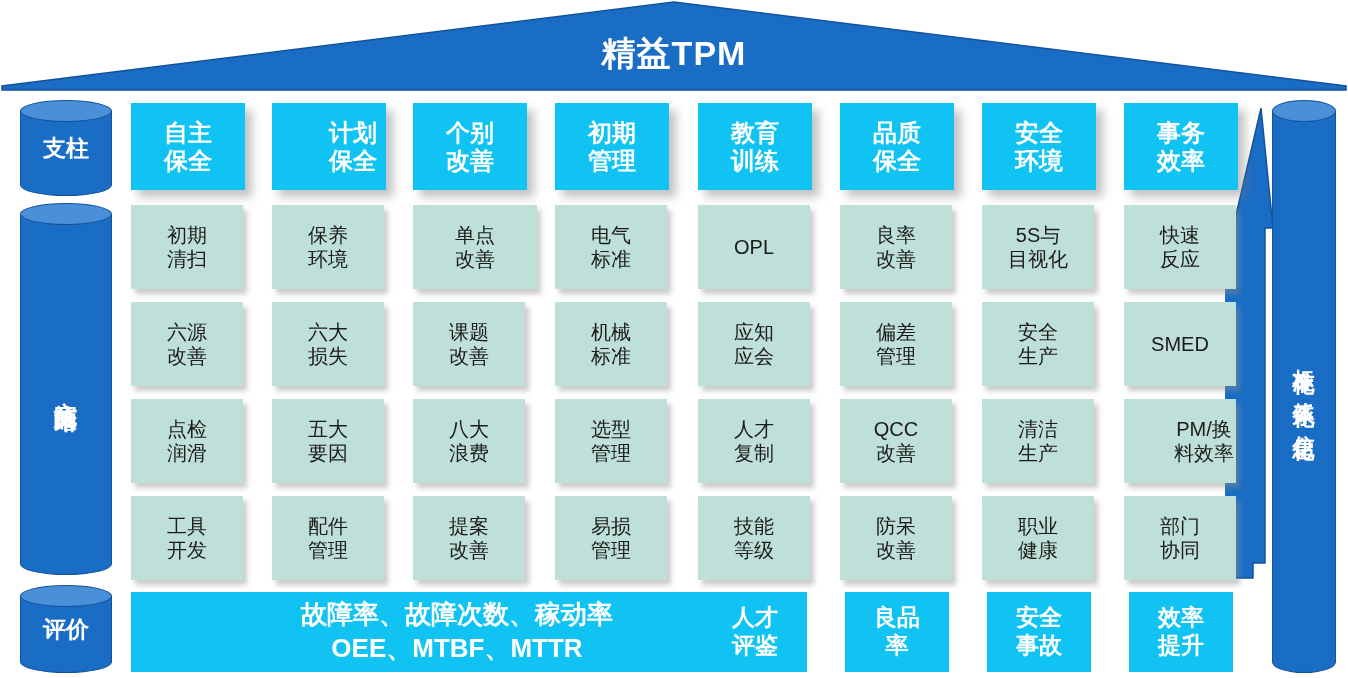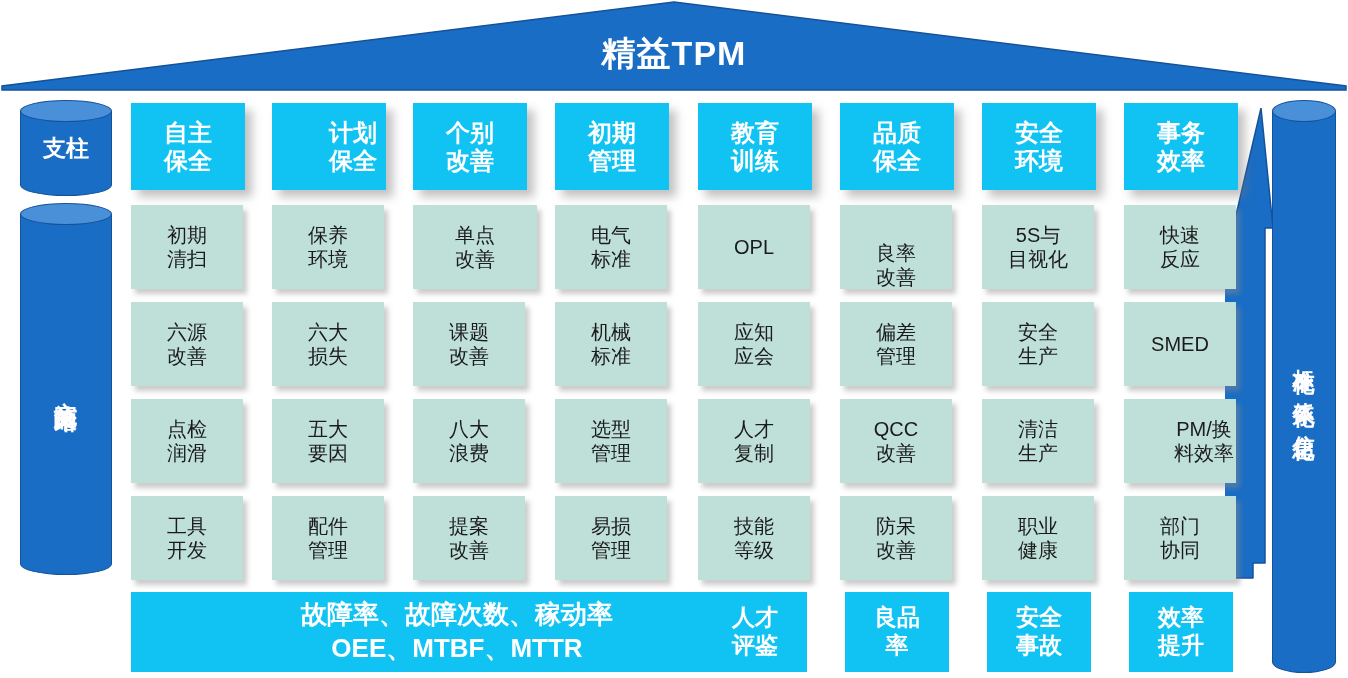--- a/index.html
+++ b/index.html
@@ -189,20 +189,27 @@
   </div>
 
   <div class="cyl" style="left:20px; top:203px; width:92px; height:372px;">
     <div class="bottom"></div>
     <div class="body"></div>
     <div class="cap-cover"></div>
     <div class="top"></div>
     <div class="label vert" style="white-space: pre-line;">实施策略</div>
   </div>
 
+  <div class="cyl" style="left:20px; top:585px; width:92px; height:88px;">
+    <div class="bottom"></div>
+    <div class="body"></div>
+    <div class="cap-cover"></div>
+    <div class="top"></div>
+    <div class="label" style="white-space: pre-line;">评价</div>
+  </div>
 
   <div id="up-arrow">
     <svg width="52" height="560" viewBox="0 0 52 560">
       <polygon points="40,0 52,120 44,120 44,455 32,455 32,470 12,470 12,455 2,455 2,120 12,120" fill="#1A6DC4" stroke="#14529a" stroke-width="1.5" stroke-linejoin="round" transform="translate(-4,0)"></polygon>
     </svg>
   </div>
 
   <div class="cyl" style="left:1272px; top:100px; width:64px; height:573px;">
     <div class="bottom"></div>
     <div class="body"></div>
@@ -317,21 +324,21 @@
 应会</span>
       </div>
       <div class="cell" style="left: 698px; top: 399px; width: 112px; height: 84px;">
         <span style="white-space: pre-line;">人才
 复制</span>
       </div>
       <div class="cell" style="left: 698px; top: 496px; width: 112px; height: 84px;">
         <span style="white-space: pre-line;">技能
 等级</span>
       </div>
-      <div class="cell" style="left: 840px; top: 205px; width: 112px; height: 84px; align-items: flex-end;">
+      <div class="cell" style="left: 840px; top: 205px; width: 112px; height: 84px;">
         <span style="white-space: pre-line;">良率
 改善</span>
       </div>
       <div class="cell" style="left: 840px; top: 302px; width: 112px; height: 84px;">
         <span style="white-space: pre-line;">偏差
 管理</span>
       </div>
       <div class="cell" style="left: 840px; top: 399px; width: 112px; height: 84px;">
         <span style="white-space: pre-line;">QCC
 改善</span>

